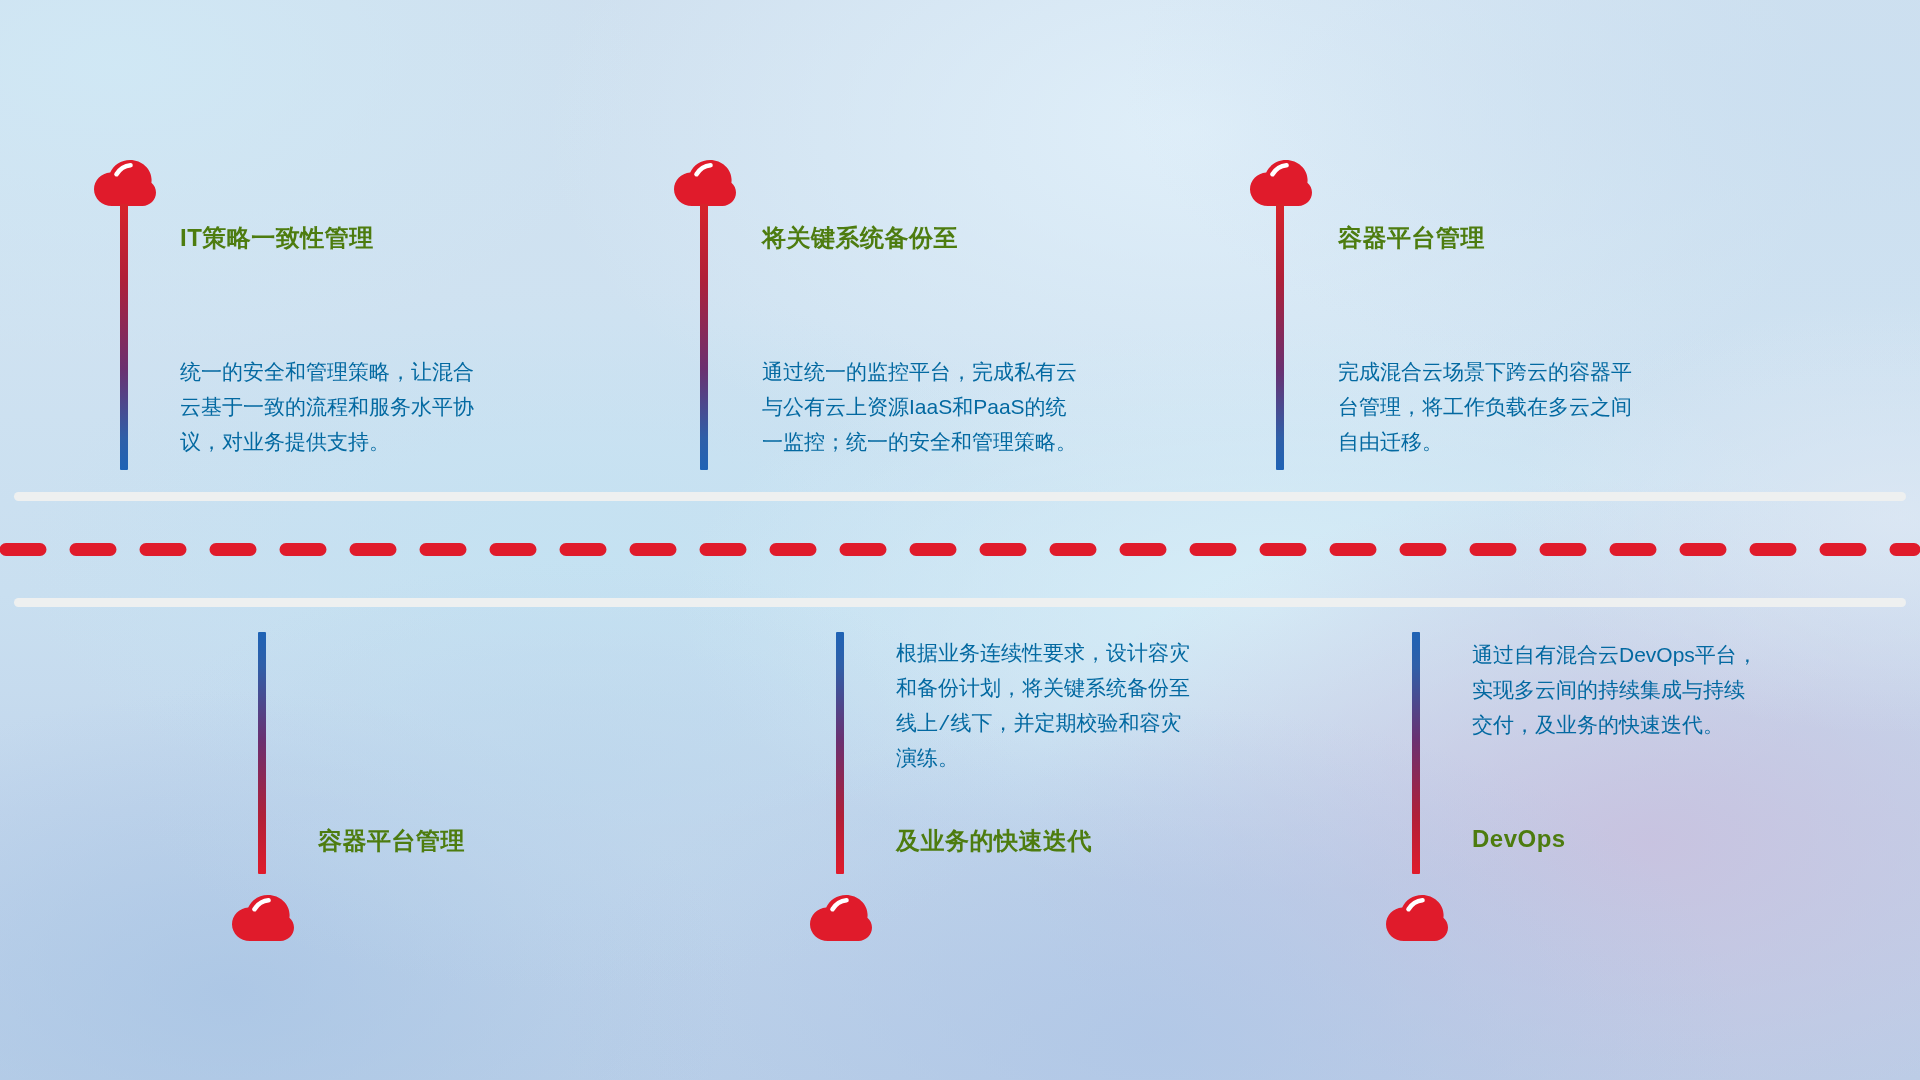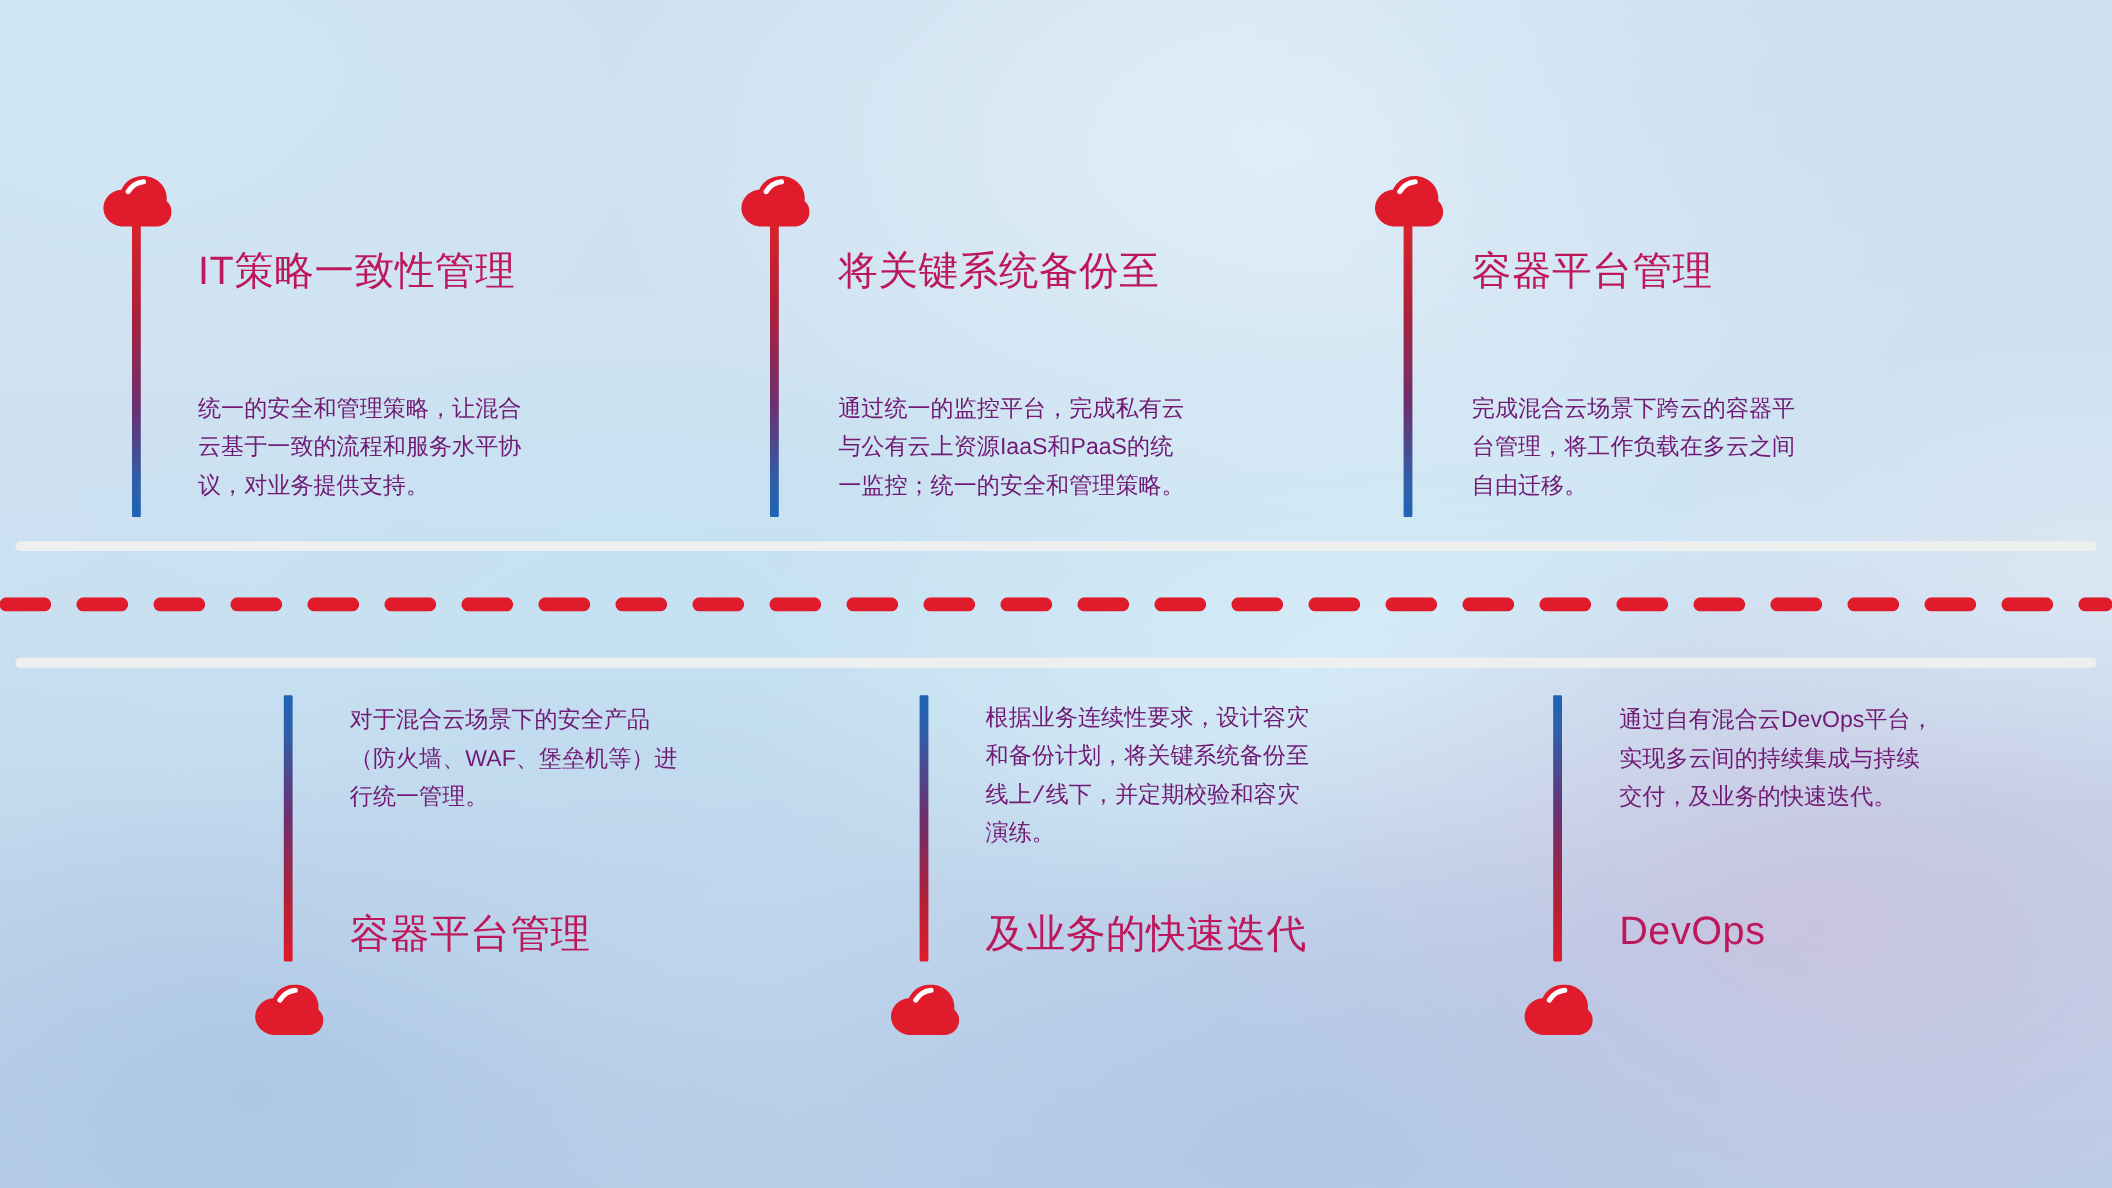--- a/index.html
+++ b/index.html
@@ -56,31 +56,31 @@
   .cloud svg { display:block; width:100%; height:100%; }
 
   
   .stem { position:absolute; width:8px; border-radius:1px; }
   .stem-top  { background:linear-gradient(180deg,#d8232a 0%,#b02038 28%,#6b3070 62%,#2f5fa8 88%,#1f63b5 100%); }
   .stem-bot  { background:linear-gradient(180deg,#1f63b5 0%,#2f5fa8 14%,#6b3070 45%,#b02038 76%,#e01b2b 100%); }
 
   
   .node-title {
     position:absolute;
-    font-size:36px;
-    font-weight:400;
-    color:#be185d;
+    font-size:24px;
+    font-weight:700;
+    color:#4d7c0f;
     letter-spacing:.5px;
     white-space:nowrap;
   }
   .node-body {
     position:absolute;
     font-size:21px;
     line-height:35px;
-    color:#701a75;
+    color:#0369a1;
     white-space:pre-line;
   }
 
   
   .rule {
     position:absolute;
     left:14px; right:14px;
     height:9px;
     border-radius:5px;
     background:#eef0f0;
@@ -146,23 +146,20 @@
 自由迁移。</div>
 
   <div class="rule" style="top:492px;"></div>
   <div class="dashline" style="top:543px;">
     <svg viewBox="0 0 1920 13" preserveAspectRatio="none" xmlns="http://www.w3.org/2000/svg">
       <line x1="6" y1="6.5" x2="1914" y2="6.5" stroke="#e01b2b" stroke-width="13" stroke-linecap="round" stroke-dasharray="34 36"></line>
     </svg>
   </div>
   <div class="rule" style="top:598px;"></div>
 
-  <div class="node-body" style="left:318px;top:637px;width:430px;">对于混合云场景下的安全产品
-（防火墙、WAF、堡垒机等）进
-行统一管理。</div>
   <div class="stem stem-bot" style="left:258px;top:632px;height:242px;"></div>
   <div class="node-title" style="left:318px;top:825px;">容器平台管理</div>
   <div class="cloud" style="left:230px;top:895px;">
     <svg viewBox="0 0 64 48" xmlns="http://www.w3.org/2000/svg">
       <path d="M20 46C10.1 46 2 38.5 2 29.2 2 20.5 9.1 13.3 18.2 12.6 21.4 5.1 29.1 0 38 0c11.9 0 21.6 9 21.6 20.1 0 .9-.1 1.8-.2 2.7C62.2 25 64 28.6 64 32.6 64 39.9 58 46 50.5 46Z" fill="#e01b2b"></path>
       <path d="M24.5 14.2c3.2-5 8.3-8.3 14-8.9" fill="none" stroke="#ffffff" stroke-width="4.6" stroke-linecap="round"></path>
     </svg>
   </div>
 
   <div class="node-body" style="left:896px;top:637px;width:440px;font-family:Liberation Mono, monospace;">根据业务连续性要求，设计容灾

